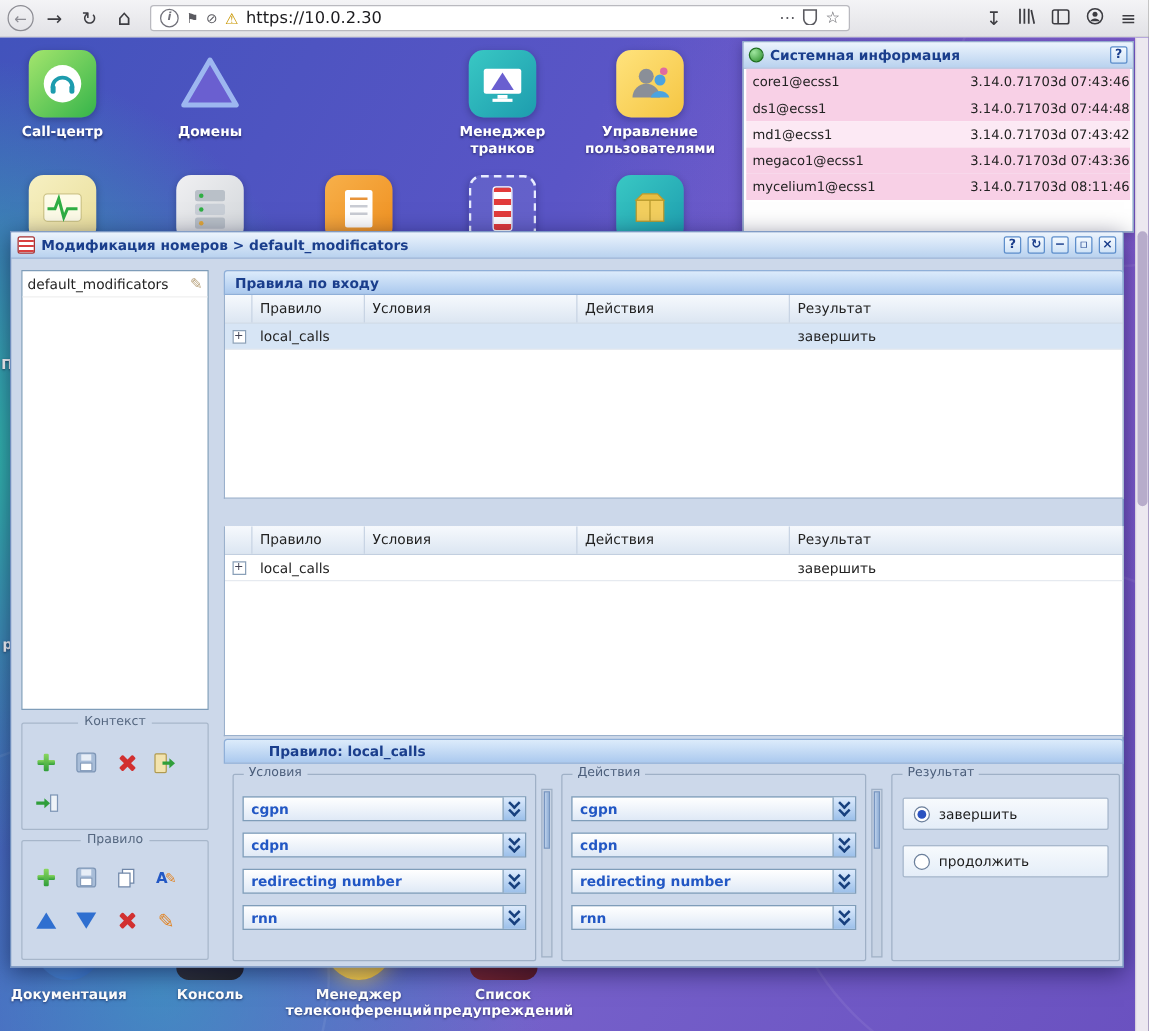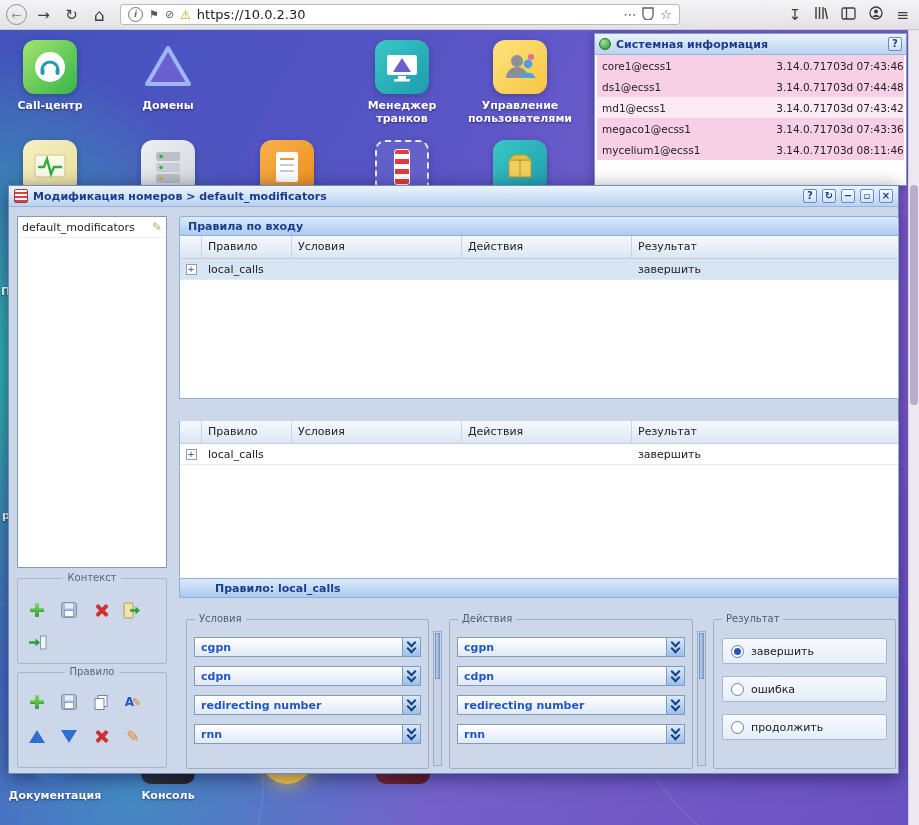--- a/index.html
+++ b/index.html
@@ -289,23 +289,25 @@
     <div class="dicon" style="left:-5px;top:700px;width:120px;">
       <div class="b-circle-blue"></div>
       <div class="dlabel">Документация</div>
     </div>
     <div class="dicon" style="left:108px;top:700px;width:120px;">
       <div class="b-sq-dark"></div>
       <div class="dlabel">Консоль</div>
     </div>
     <div class="dicon" style="left:222px;top:700px;width:130px;">
       <div class="b-circle-yellow"></div>
+      <div class="dlabel">Менеджер телеконференций</div>
     </div>
     <div class="dicon" style="left:340px;top:700px;width:125px;">
       <div class="b-sq-red"></div>
+      <div class="dlabel">Список предупреждений</div>
     </div>
 
     <div class="syswin">
       <div class="win-title">
         <span class="ball"></span>
         <span class="txt">Системная информация</span>
         <span class="mini-btn">?</span>
       </div>
       <div>
         <div class="node-row">
@@ -453,21 +455,21 @@
           <div class="c0">
               <span class="expander">+</span>
             </div>
           <div class="c1">local_calls</div>
           <div class="c2"></div>
           <div class="c3"></div>
           <div class="c4">завершить</div>
         </div>
       </div>
 
-      <div class="sec-bar" style="top:392px;padding-left:35px;">Правило: local_calls</div>
+      <div class="sec-bar" style="top:405px;padding-left:35px;">Правило: local_calls</div>
 
       <div class="fs" style="left:177px;top:433px;width:243px;height:150px;padding-top:17px;">
         <span class="legend">Условия</span>
         <div class="combo">
           <span class="val">cgpn</span>
           <span class="cbtn">
               <span class="chev"></span>
               <span class="chev"></span>
             </span>
         </div>
@@ -533,24 +535,20 @@
         </div>
 
       <div class="fs" style="left:704px;top:433px;width:183px;height:150px;padding-top:18px;">
         <span class="legend">Результат</span>
         <div class="radio-row">
           <span class="rad on"></span>
           <span>завершить</span>
         </div>
         <div class="radio-row">
           <span class="rad"></span>
-          <span>ошибка</span>
-        </div>
-        <div class="radio-row">
-          <span class="rad"></span>
           <span>продолжить</span>
         </div>
       </div>
     </div>
 
     <div class="pg-scroll">
       <div class="pg-thumb"></div>
     </div>
   </div>
 </div>

